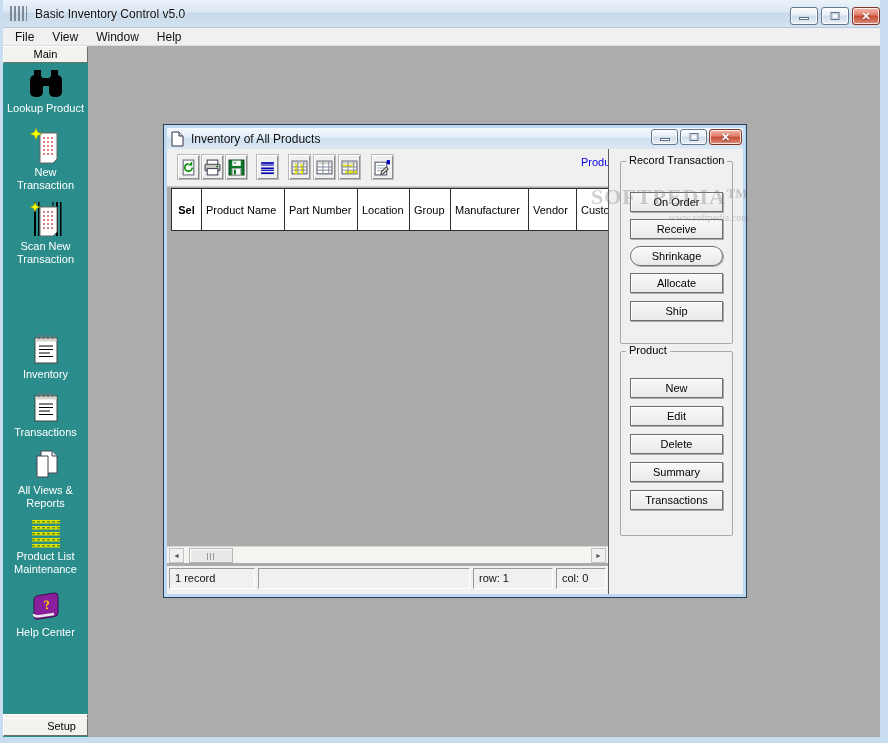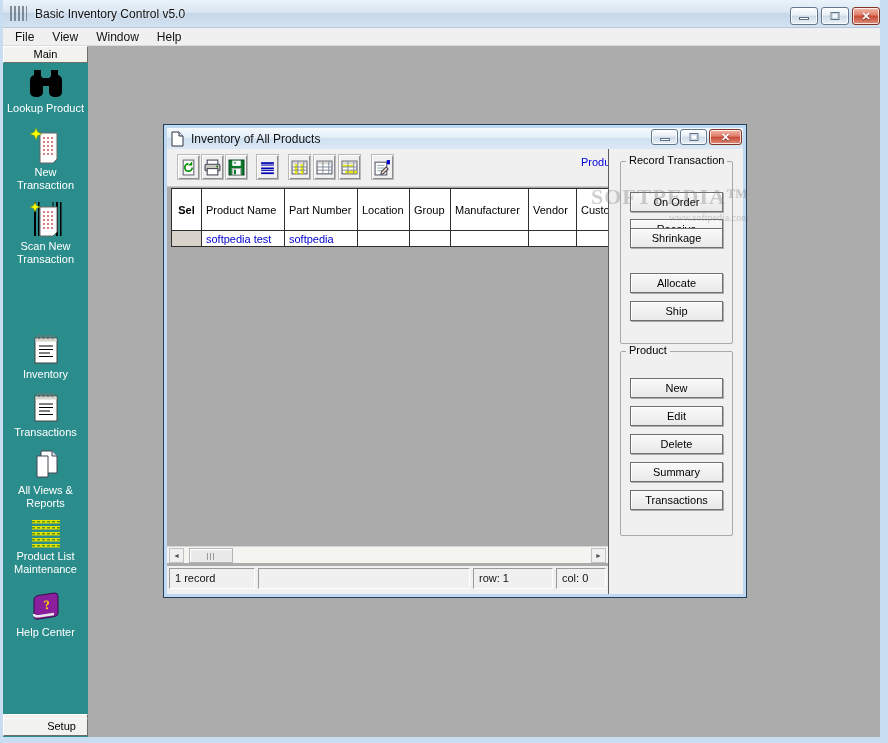--- a/index.html
+++ b/index.html
@@ -400,30 +400,20 @@
                   <tr>
                 <th class="sel">Sel</th>
                 <th>Product Name</th>
                 <th>Part Number</th>
                 <th>Location</th>
                 <th>Group</th>
                 <th>Manufacturer</th>
                 <th>Vendor</th>
                 <th>Custom</th>
               </tr>
-              <tr>
-                <td class="sel"></td>
-                <td>softpedia test</td>
-                <td>softpedia</td>
-                <td></td>
-                <td></td>
-                <td></td>
-                <td></td>
-                <td></td>
-              </tr>
             </tbody>
               </table>
           </div>
 
           <div class="hscroll">
             <div class="sb-arrow" style="left:2px;">◄</div>
             <div class="sb-thumb"></div>
             <div class="sb-arrow" style="right:2px;">►</div>
           </div>
 
@@ -433,21 +423,21 @@
             <div class="status-panel" style="left:306px; width:80px;">row: 1</div>
             <div class="status-panel" style="left:389px; width:50px;">col: 0</div>
           </div>
         </div>
 
         <div class="panel-section">
           <div class="groupbox" style="top:12px; height:183px;">
             <div class="legend">Record Transaction</div>
             <div class="pbtn" style="top:30px;">On Order</div>
             <div class="pbtn" style="top:57px;">Receive</div>
-            <div class="pbtn" style="top:66px;">Shrinkage</div>
+            <div class="pbtn" style="top:84px;border-radius:10px;">Shrinkage</div>
             <div class="pbtn" style="top:111px;">Allocate</div>
             <div class="pbtn" style="top:139px;">Ship</div>
           </div>
 
           <div class="groupbox" style="top:202px; height:185px;">
             <div class="legend">Product</div>
             <div class="pbtn" style="top:26px;">New</div>
             <div class="pbtn" style="top:54px;">Edit</div>
             <div class="pbtn" style="top:82px;">Delete</div>
             <div class="pbtn" style="top:110px;">Summary</div>

